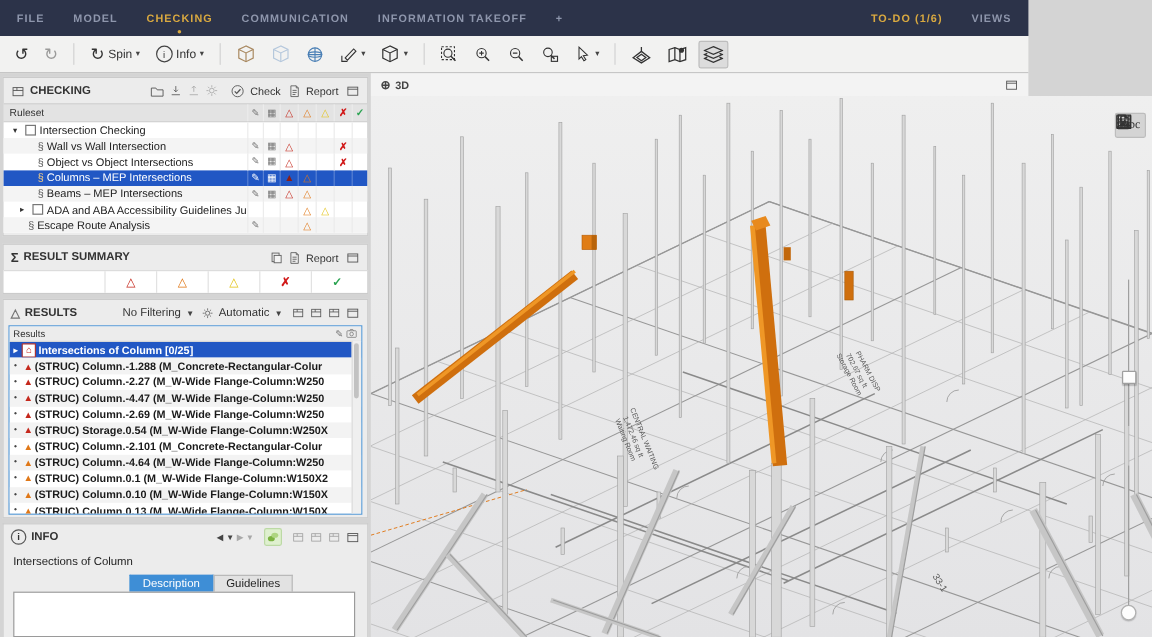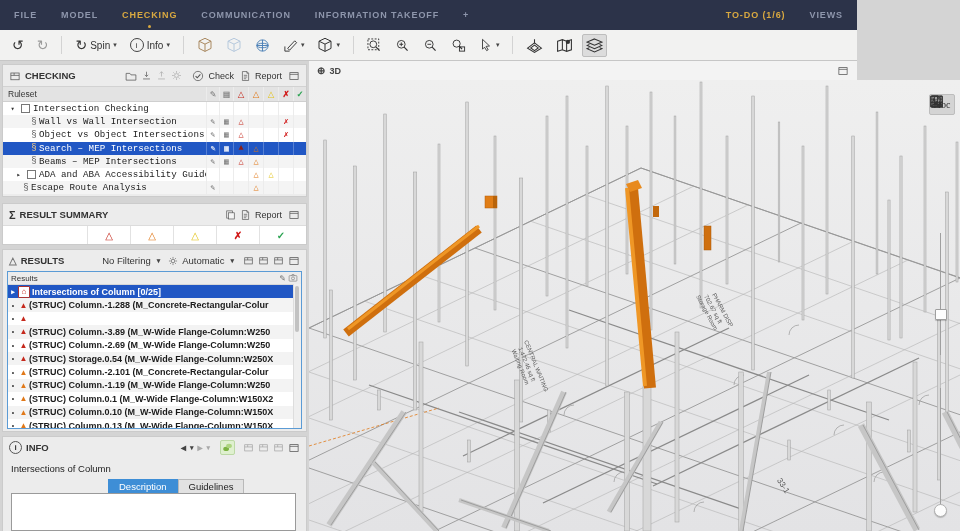--- a/index.html
+++ b/index.html
@@ -28,21 +28,21 @@
 
   
   .panel{position:absolute;left:2px;width:305px;background:#ececec;border:1px solid #cbcbcb;box-sizing:border-box;}
   .ptitle{height:21px;display:flex;align-items:center;padding:0 6px;gap:4px;font-size:9.5px;font-weight:bold;color:#333;}
   .ptitle .grow{flex:1;}
   .pic{color:#555;display:flex;align-items:center;cursor:pointer;}
   .plabel{font-size:9px;font-weight:normal;color:#333;margin-right:2px;}
   .rshdr{height:14px;background:#e3e3e3;border-top:1px solid #d2d2d2;border-bottom:1px solid #cfcfcf;display:flex;align-items:center;font-size:8.5px;color:#333;padding-left:5px;}
   .rshdr .grow{flex:1;}
   .tree{background:#fff;}
-  .trow{height:13.2px;display:flex;align-items:center;font-size:9.2px;color:#222;cursor:pointer;box-sizing:border-box;font-family:Liberation Mono, monospace;}
+  .trow{height:13.2px;display:flex;align-items:center;font-size:9.2px;color:#222;cursor:pointer;box-sizing:border-box;}
   .trow.alt{background:#f4f4f4;}
   .trow.sel{background:#2157c4;color:#fff;}
   .texp{width:11px;text-align:center;font-size:7px;color:#333;flex:none;}
   .tcheck{width:7px;height:7px;border:1px solid #777;background:#fff;margin:0 3px;flex:none;}
   .tsec{width:10px;text-align:center;color:#555;font-size:9px;flex:none;}
   .trow.sel .tsec{color:#ffd27f;}
   .tlabel{flex:1;white-space:nowrap;overflow:hidden;}
   .cells{display:flex;height:100%;align-items:center;flex:none;}
   .cell{width:15px;height:100%;display:flex;align-items:center;justify-content:center;font-size:8.5px;border-left:1px solid #ececec;box-sizing:border-box;}
   .cell.w13{width:13px;}.cell.w14{width:14px;}
@@ -409,21 +409,21 @@
             <span class="cell w14 c-gray">▦</span>
             <span class="cell c-red">△</span>
             <span class="cell"></span>
             <span class="cell"></span>
             <span class="cell c-x">✗</span>
             <span class="cell w13"></span>
           </div>
       </div>
       <div class="trow sel" style="padding-left:26px">
         <span class="tsec">§</span>
-        <span class="tlabel">Search – MEP Intersections</span>
+        <span class="tlabel">Columns – MEP Intersections</span>
         <div class="cells">
             <span class="cell w13" style="color:#fff">✎</span>
             <span class="cell w14" style="color:#fff">▦</span>
             <span class="cell" style="color:#8c1d14">▲</span>
             <span class="cell c-or">△</span>
             <span class="cell"></span>
             <span class="cell"></span>
             <span class="cell w13"></span>
           </div>
       </div>
@@ -552,45 +552,46 @@
         <span class="rlabel">Intersections of Column [0/25]</span>
       </div>
       <div class="rrow alt">
           <span class="bullet">•</span>
           <span class="ricon c-red">▲</span>
           <span class="rlabel">(STRUC) Column.-1.288 (M_Concrete-Rectangular-Colur</span>
         </div>
       <div class="rrow">
           <span class="bullet">•</span>
           <span class="ricon c-red">▲</span>
+          <span class="rlabel">(STRUC) Column.-2.27 (M_W-Wide Flange-Column:W250</span>
         </div>
       <div class="rrow alt">
           <span class="bullet">•</span>
           <span class="ricon c-red">▲</span>
-          <span class="rlabel">(STRUC) Column.-3.89 (M_W-Wide Flange-Column:W250</span>
+          <span class="rlabel">(STRUC) Column.-4.47 (M_W-Wide Flange-Column:W250</span>
         </div>
       <div class="rrow">
           <span class="bullet">•</span>
           <span class="ricon c-red">▲</span>
           <span class="rlabel">(STRUC) Column.-2.69 (M_W-Wide Flange-Column:W250</span>
         </div>
       <div class="rrow alt">
           <span class="bullet">•</span>
           <span class="ricon c-red">▲</span>
           <span class="rlabel">(STRUC) Storage.0.54 (M_W-Wide Flange-Column:W250X</span>
         </div>
       <div class="rrow">
           <span class="bullet">•</span>
           <span class="ricon c-or">▲</span>
           <span class="rlabel">(STRUC) Column.-2.101 (M_Concrete-Rectangular-Colur</span>
         </div>
       <div class="rrow alt">
           <span class="bullet">•</span>
           <span class="ricon c-or">▲</span>
-          <span class="rlabel">(STRUC) Column.-1.19 (M_W-Wide Flange-Column:W250</span>
+          <span class="rlabel">(STRUC) Column.-4.64 (M_W-Wide Flange-Column:W250</span>
         </div>
       <div class="rrow">
           <span class="bullet">•</span>
           <span class="ricon c-or">▲</span>
           <span class="rlabel">(STRUC) Column.0.1 (M_W-Wide Flange-Column:W150X2</span>
         </div>
       <div class="rrow alt">
           <span class="bullet">•</span>
           <span class="ricon c-or">▲</span>
           <span class="rlabel">(STRUC) Column.0.10 (M_W-Wide Flange-Column:W150X</span>

